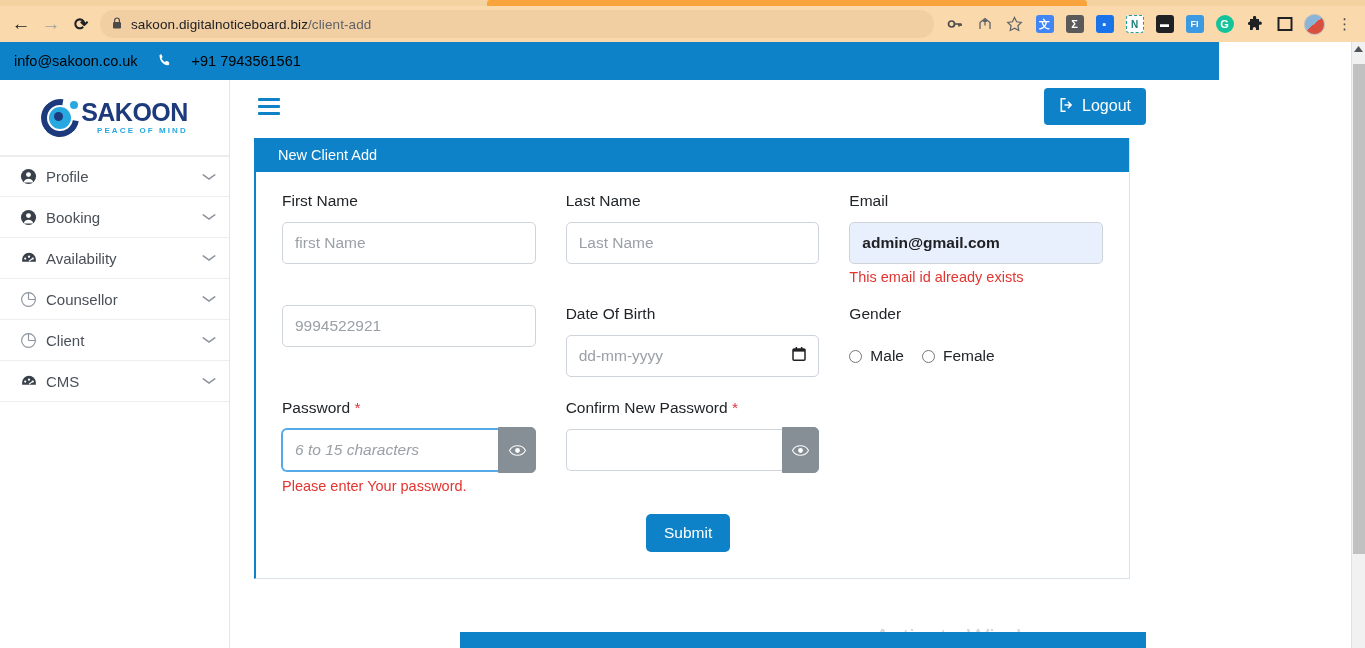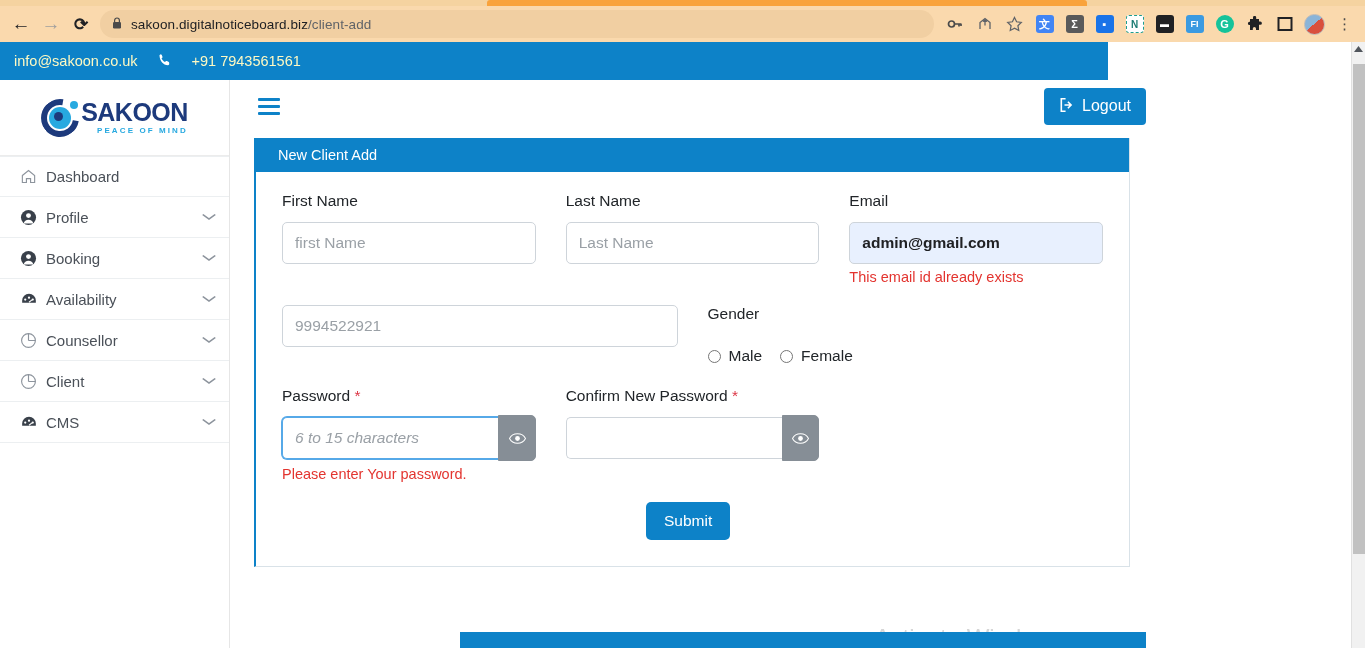--- a/index.html
+++ b/index.html
@@ -56,23 +56,23 @@
     border: 1px solid #bbb;
   }
   .kebab { font-size: 15px; letter-spacing: 0; line-height: .8; }
 
   
   #page {
     width: 1365px; height: 606px; position: relative; overflow: hidden;
     background: #ffffff;
   }
   .topbar-contact {
-    height: 38px; background: #0d82c8; color: #fef9c3;
+    height: 38px; background: #0d82c8; color: #000000;
     display: flex; align-items: center; padding-left: 14px; gap: 20px;
-    font-size: 14.5px; width: 1108px;
+    font-size: 14.5px; width: 1219px;
   }
 
   #shell { display: flex; width: 1160px; height: 568px; }
 
   
   #sidebar {
     width: 230px; background: #fff; border-right: 1px solid #e6e6e6;
     flex-shrink: 0;
   }
   .logo-area {
@@ -321,28 +321,20 @@
           <span class="logo-dot2"></span>
         </span>
         <span class="logo-text">
           <div class="logo-word">SAKOON</div>
           <div class="logo-tag">PEACE OF MIND</div>
         </span>
       </div>
 
       <ul class="menu">
 
-        <li class="menu-item">
-          <span class="mi-icon">
-            <svg width="17" height="17" viewBox="0 0 18 18">
-                <path d="M2.5 8L9 2.6 15.5 8v7.4h-4.3v-4.2H6.8v4.2H2.5z" fill="none" stroke="#8d949d" stroke-width="1.2"></path>
-              </svg>
-          </span>
-          <span class="mi-label">Dashboard</span>
-        </li>
 
         <li class="menu-item">
           <span class="mi-icon">
             <svg width="17" height="17" viewBox="0 0 18 18">
                 <circle cx="9" cy="9" r="8" fill="#39404a"></circle>
                 <circle cx="9" cy="7" r="2.6" fill="#fff"></circle>
                 <path d="M3.9 15.3a5.3 5.3 0 0 1 10.2 0z" fill="#fff"></path>
               </svg>
           </span>
           <span class="mi-label">Profile</span>
@@ -478,20 +470,34 @@
               <input class="form-ctl autofilled" type="text" value="admin@gmail.com" style="">
               <span class="err-msg">This email id already exists</span>
             </div>
           </div>
 
           <div class="form-row" style="margin-top:20px">
             <div class="form-col">
               <input class="form-ctl" type="text" placeholder="9994522921" style="">
             </div>
             <div class="form-col">
+              <label class="field-label">Date Of Birth</label>
+              <div class="date-wrap">
+                <input class="form-ctl" type="text" placeholder="dd-mm-yyyy" style="">
+                <span class="cal-ico">
+                  <svg width="14" height="15" viewBox="0 0 14 15">
+                      <rect x="1" y="2.5" width="12" height="11.2" rx="1" fill="none" stroke="#202124" stroke-width="1.5"></rect>
+                      <rect x="1" y="2.5" width="12" height="2.6" fill="#202124"></rect>
+                      <rect x="3.6" y="0.5" width="1.5" height="3" fill="#202124"></rect>
+                      <rect x="8.9" y="0.5" width="1.5" height="3" fill="#202124"></rect>
+                    </svg>
+                </span>
+              </div>
+            </div>
+            <div class="form-col">
               <label class="field-label">Gender</label>
               <div class="radio-row">
                 <span class="radio-dot"></span>
                 <span class="radio-label">Male</span>
                 <span class="radio-dot"></span>
                 <span class="radio-label">Female</span>
               </div>
             </div>
           </div>
 

